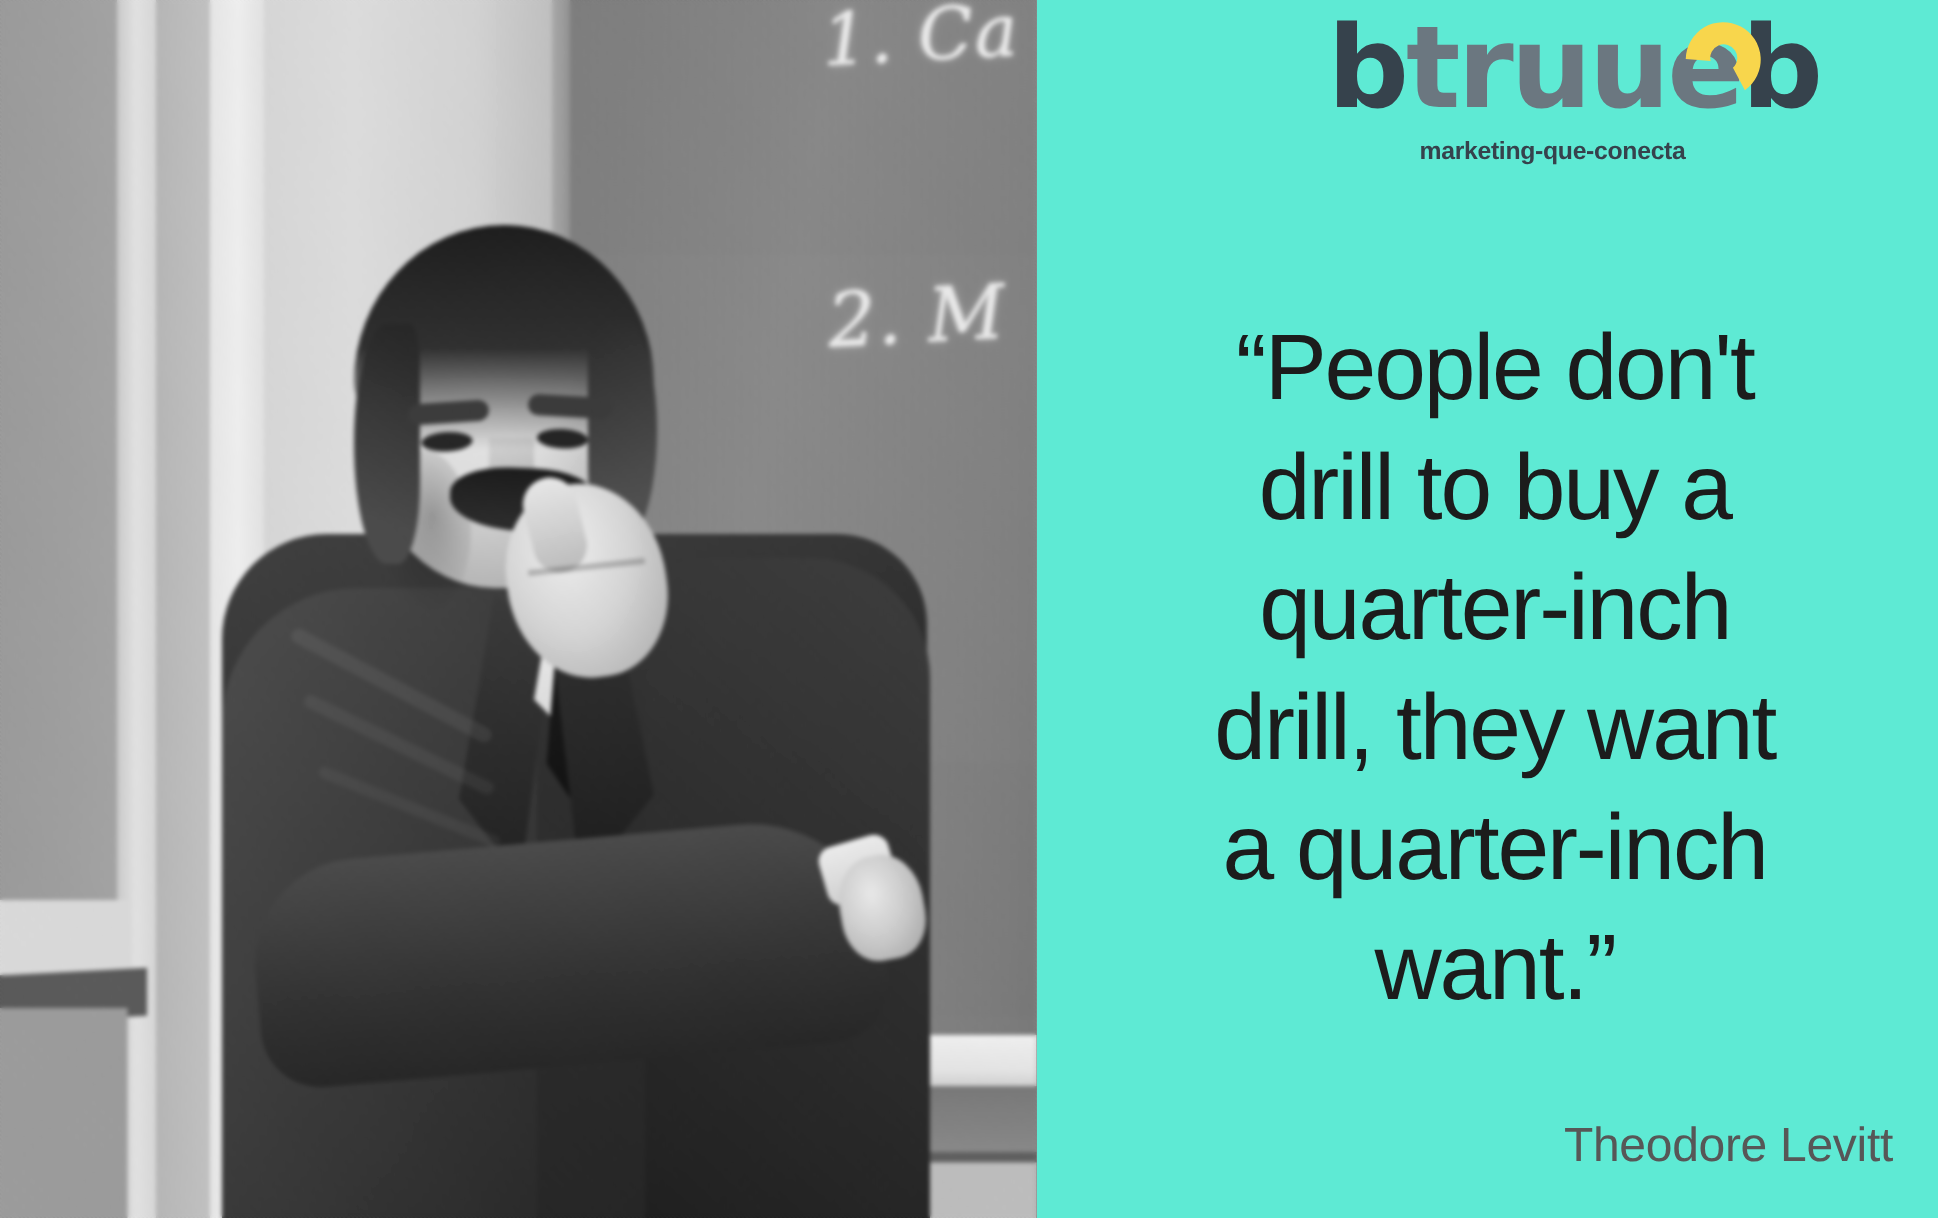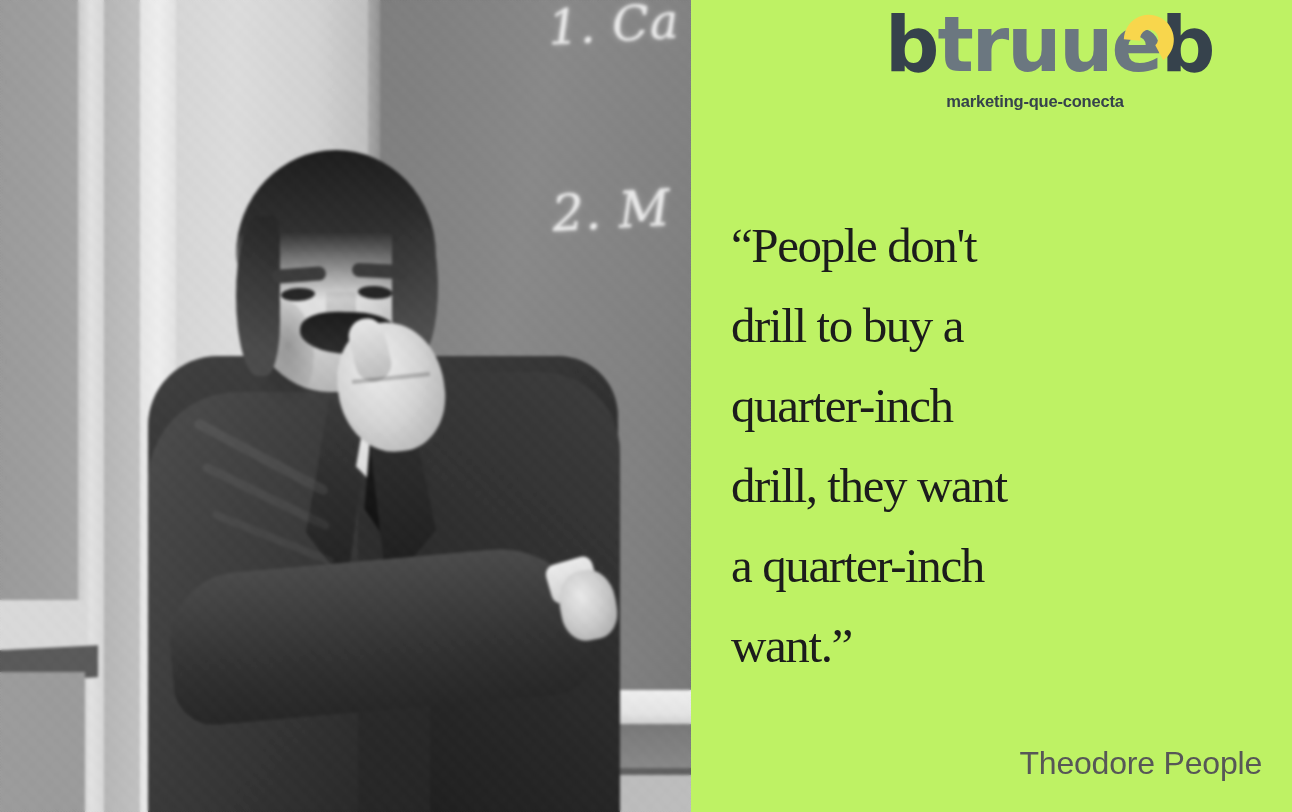--- a/index.html
+++ b/index.html
@@ -371,21 +371,21 @@
     inset: 0;
     backdrop-filter: blur(1.4px);
     pointer-events: none;
   }
 
   
   .panel {
     position: absolute;
     left: 691px; top: 0;
     width: 601px; height: 812px;
-    background: #bef264;
+    background: #5eead4;
   }
 
   
   .logo {
     position: absolute;
     left: 194px;
     top: 6px;
     width: 300px;
     height: 110px;
   }
@@ -421,27 +421,27 @@
     color: #36424c;
     font-family: Liberation Sans, sans-serif;
   }
 
   
   .quote {
     position: absolute;
     left: 40px;
     top: 206px;
     width: 531px;
-    text-align: left;
+    text-align: center;
     color: #1c1c1c;
-    font-size: 49px;
+    font-size: 62px;
     line-height: 80px;
     font-weight: 400;
     letter-spacing: -1.4px;
-    font-family: Liberation Serif, serif;
+    font-family: Liberation Sans, sans-serif;
   }
   .quote .ln { display: block; }
 
   .attrib {
     position: absolute;
     left: 40px;
     top: 744px;
     width: 531px;
     text-align: right;
     color: #575757;
@@ -530,16 +530,16 @@
 
     <div class="quote">
       <span class="ln">“People don't</span>
       <span class="ln">drill to buy a</span>
       <span class="ln">quarter-inch</span>
       <span class="ln">drill, they want</span>
       <span class="ln">a quarter-inch</span>
       <span class="ln">want.”</span>
     </div>
 
-    <div class="attrib">Theodore People</div>
+    <div class="attrib">Theodore Levitt</div>
 
   </div>
 </div>
 
 </body></html>

